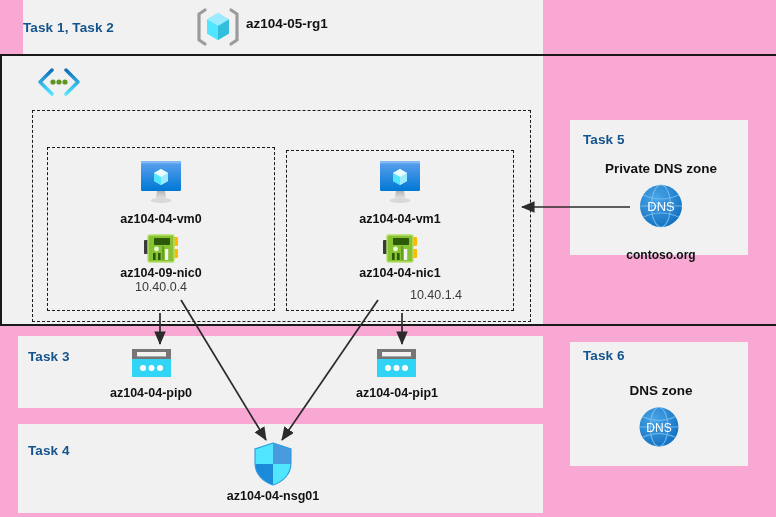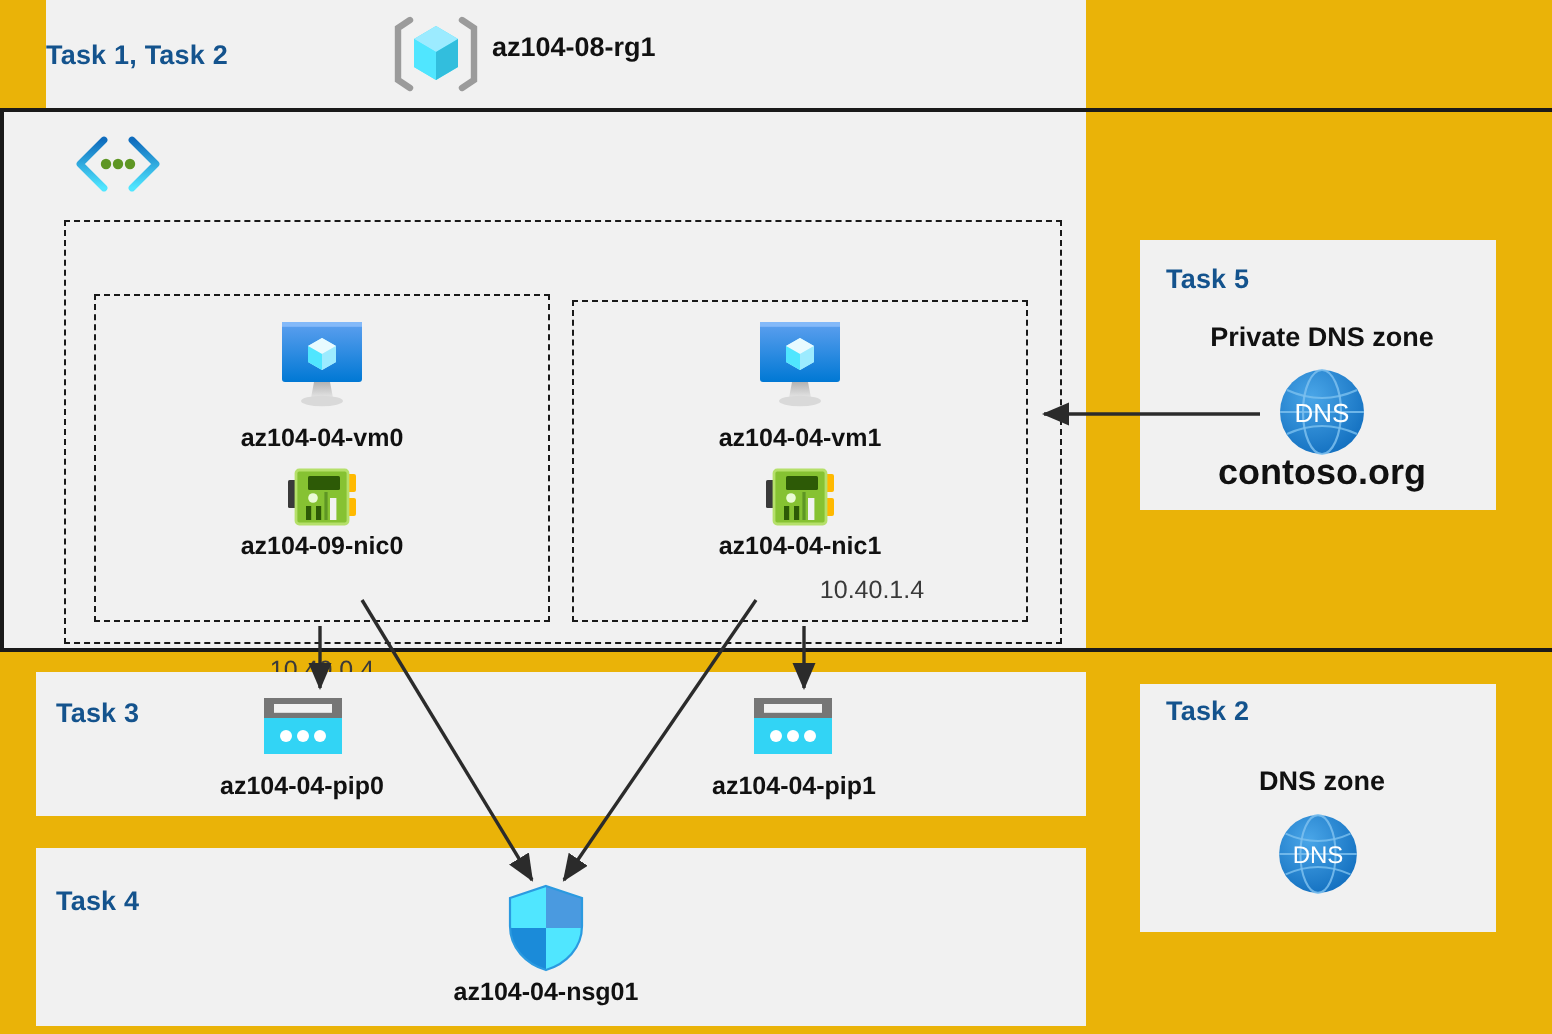--- a/index.html
+++ b/index.html
@@ -9,21 +9,21 @@
     background: #ffffff;
   }
   body {
     font-family: "Liberation Sans", sans-serif;
     -webkit-font-smoothing: antialiased;
   }
   #canvas {
     position: relative;
     width: 776px;
     height: 517px;
-    background: #eab308;
+    background: #f9a8d4;
     overflow: hidden;
   }
 
   
   .panel {
     position: absolute;
     background: #f1f1f1;
     box-sizing: border-box;
   }
   .rg-outer {
@@ -139,21 +139,21 @@
       <path d="M9 4 L3 8 L3 34 L9 38" fill="none" stroke="#9b9b9b" stroke-width="3.2" stroke-linecap="round"></path>
       <path d="M35 4 L41 8 L41 34 L35 38" fill="none" stroke="#9b9b9b" stroke-width="3.2" stroke-linecap="round"></path>
       <polygon points="22,7 33,13.5 33,27.5 22,34 11,27.5 11,13.5" fill="#50e6ff"></polygon>
       <polygon points="22,7 33,13.5 22,20 11,13.5" fill="#9cebff"></polygon>
       <polygon points="22,20 33,13.5 33,27.5 22,34" fill="#32bedd"></polygon>
       <polygon points="22,20 11,13.5 11,27.5 22,34" fill="#50e6ff"></polygon>
     </svg>
   </div>
 
   <div class="res-title" style="left:246px; top:16px;">
-    <span class="title-bold">az104-08-rg1</span>
+    <span class="title-bold">az104-05-rg1</span>
   </div>
 
   <div class="rg-outer"></div>
   <div class="rg-outer-left"></div>
 
   <div class="vnet-panel"></div>
 
   <div class="icon" style="left:36px; top:68px;">
     <svg width="46" height="28" viewBox="0 0 46 28">
       <defs>
@@ -211,21 +211,21 @@
       <rect x="11" y="6" width="16" height="7" rx="0.8" fill="#2d5a06"></rect>
       <circle cx="13.5" cy="17" r="2.4" fill="#eafbd5"></circle>
       <rect x="10" y="21" width="2.6" height="7" fill="#2d5a06"></rect>
       <rect x="15" y="21" width="2.6" height="7" fill="#2d5a06"></rect>
       <rect x="22" y="17" width="3.2" height="11" fill="#f2f2f2"></rect>
       <path d="M20 14 L20 28" stroke="#5e9624" stroke-width="1.6" fill="none"></path>
     </svg>
   </div>
 
   <div class="node-label center-t" style="left:161px; top:266px;">az104-09-nic0</div>
-  <div class="node-sub center-t" style="left:161px; top:280px;margin-top:48px;">10.40.0.4</div>
+  <div class="node-sub center-t" style="left:161px; top:280px;">10.40.0.4</div>
 
 
   <div class="dashed-box" style="left:286px; top:150px; width:228px; height:161px;"></div>
 
   <div class="icon" style="left:374px; top:158px;">
     <svg width="52" height="48" viewBox="0 0 52 48">
       <defs>
         <linearGradient id="vmg1" x1="0" y1="0" x2="0" y2="1">
           <stop offset="0%" stop-color="#5ea0ef"></stop>
           <stop offset="100%" stop-color="#0078d4"></stop>
@@ -281,21 +281,21 @@
       </defs>
       <circle cx="27" cy="24" r="21" fill="url(#dnsg5)"></circle>
       <ellipse cx="27" cy="24" rx="9.5" ry="21" fill="none" stroke="#7cc0ef" stroke-width="1.1" opacity="0.85"></ellipse>
       <line x1="6" y1="24" x2="48" y2="24" stroke="#7cc0ef" stroke-width="1.1" opacity="0.85"></line>
       <path d="M9.5 13 Q27 21 44.5 13" fill="none" stroke="#7cc0ef" stroke-width="1.1" opacity="0.8"></path>
       <path d="M9.5 35 Q27 27 44.5 35" fill="none" stroke="#7cc0ef" stroke-width="1.1" opacity="0.8"></path>
       <text x="27" y="29" text-anchor="middle" font-family="'Liberation Sans', sans-serif" font-size="13" fill="#ffffff">DNS</text>
     </svg>
   </div>
 
-  <div class="node-label center-t" style="left:661px; top:226px; font-size:18px;">contoso.org</div>
+  <div class="node-label center-t" style="left:661px; top:248px; font-size:12px;">contoso.org</div>
 
   <div class="panel" style="left:18px; top:336px; width:525px; height:72px;"></div>
   <div class="task-label" style="left:28px; top:349px;">Task 3</div>
 
   <div class="icon" style="left:129px; top:346px;">
     <svg width="45" height="36" viewBox="0 0 45 36">
       <rect x="3" y="3" width="39" height="10" fill="#767676"></rect>
       <rect x="8" y="6" width="29" height="4.4" fill="#f2f2f2"></rect>
       <rect x="3" y="13" width="39" height="18" fill="#32d4f5"></rect>
       <circle cx="14" cy="22" r="3" fill="#ffffff"></circle>
@@ -332,21 +332,21 @@
         <rect x="21" y="2" width="18" height="21" fill="#4a9ae0"></rect>
         <rect x="3" y="23" width="18" height="21" fill="#1b8bd9"></rect>
         <rect x="21" y="23" width="18" height="21" fill="#50e6ff"></rect>
       </g>
       <path d="M21 2 L39 8 L39 22 C39 33 31 41 21 44 C11 41 3 33 3 22 L3 8 Z" fill="none" stroke="#2b9ae0" stroke-width="1.1"></path>
     </svg>
   </div>
   <div class="node-label center-t" style="left:273px; top:489px;">az104-04-nsg01</div>
 
   <div class="panel" style="left:570px; top:342px; width:178px; height:124px;"></div>
-  <div class="task-label" style="left:583px; top:348px;">Task 2</div>
+  <div class="task-label" style="left:583px; top:348px;">Task 6</div>
   <div class="node-label center-t" style="left:661px; top:383px; font-size:13.5px;">DNS zone</div>
 
   <div class="icon" style="left:634px; top:404px;">
     <svg width="50" height="46" viewBox="0 0 54 48">
       <defs>
         <radialGradient id="dnsg6" cx="0.38" cy="0.32" r="0.78">
           <stop offset="0%" stop-color="#4aa6e8"></stop>
           <stop offset="100%" stop-color="#0f6cbd"></stop>
         </radialGradient>
       </defs>

